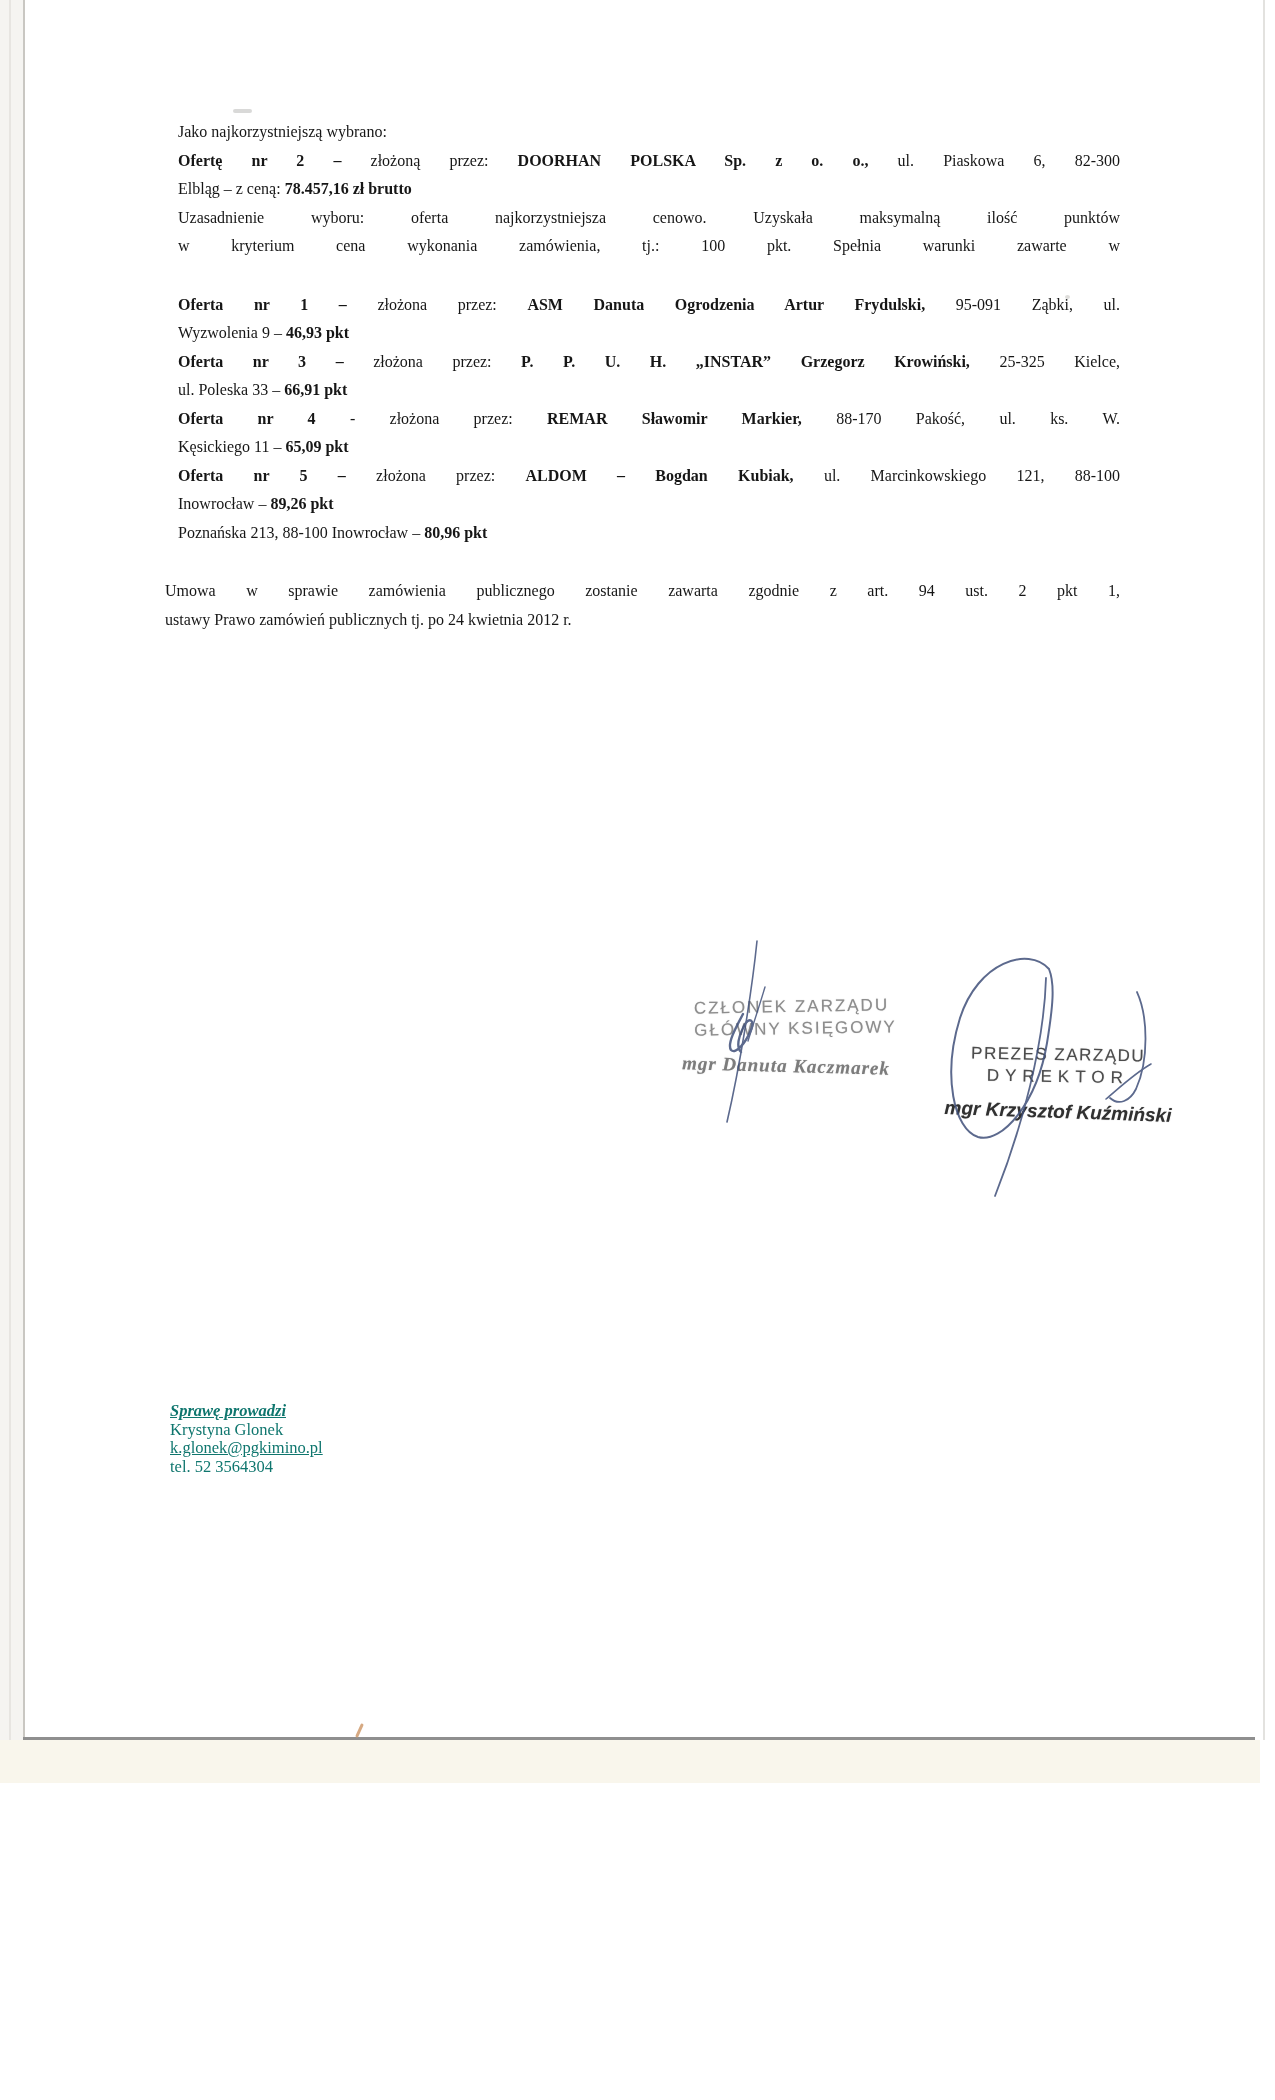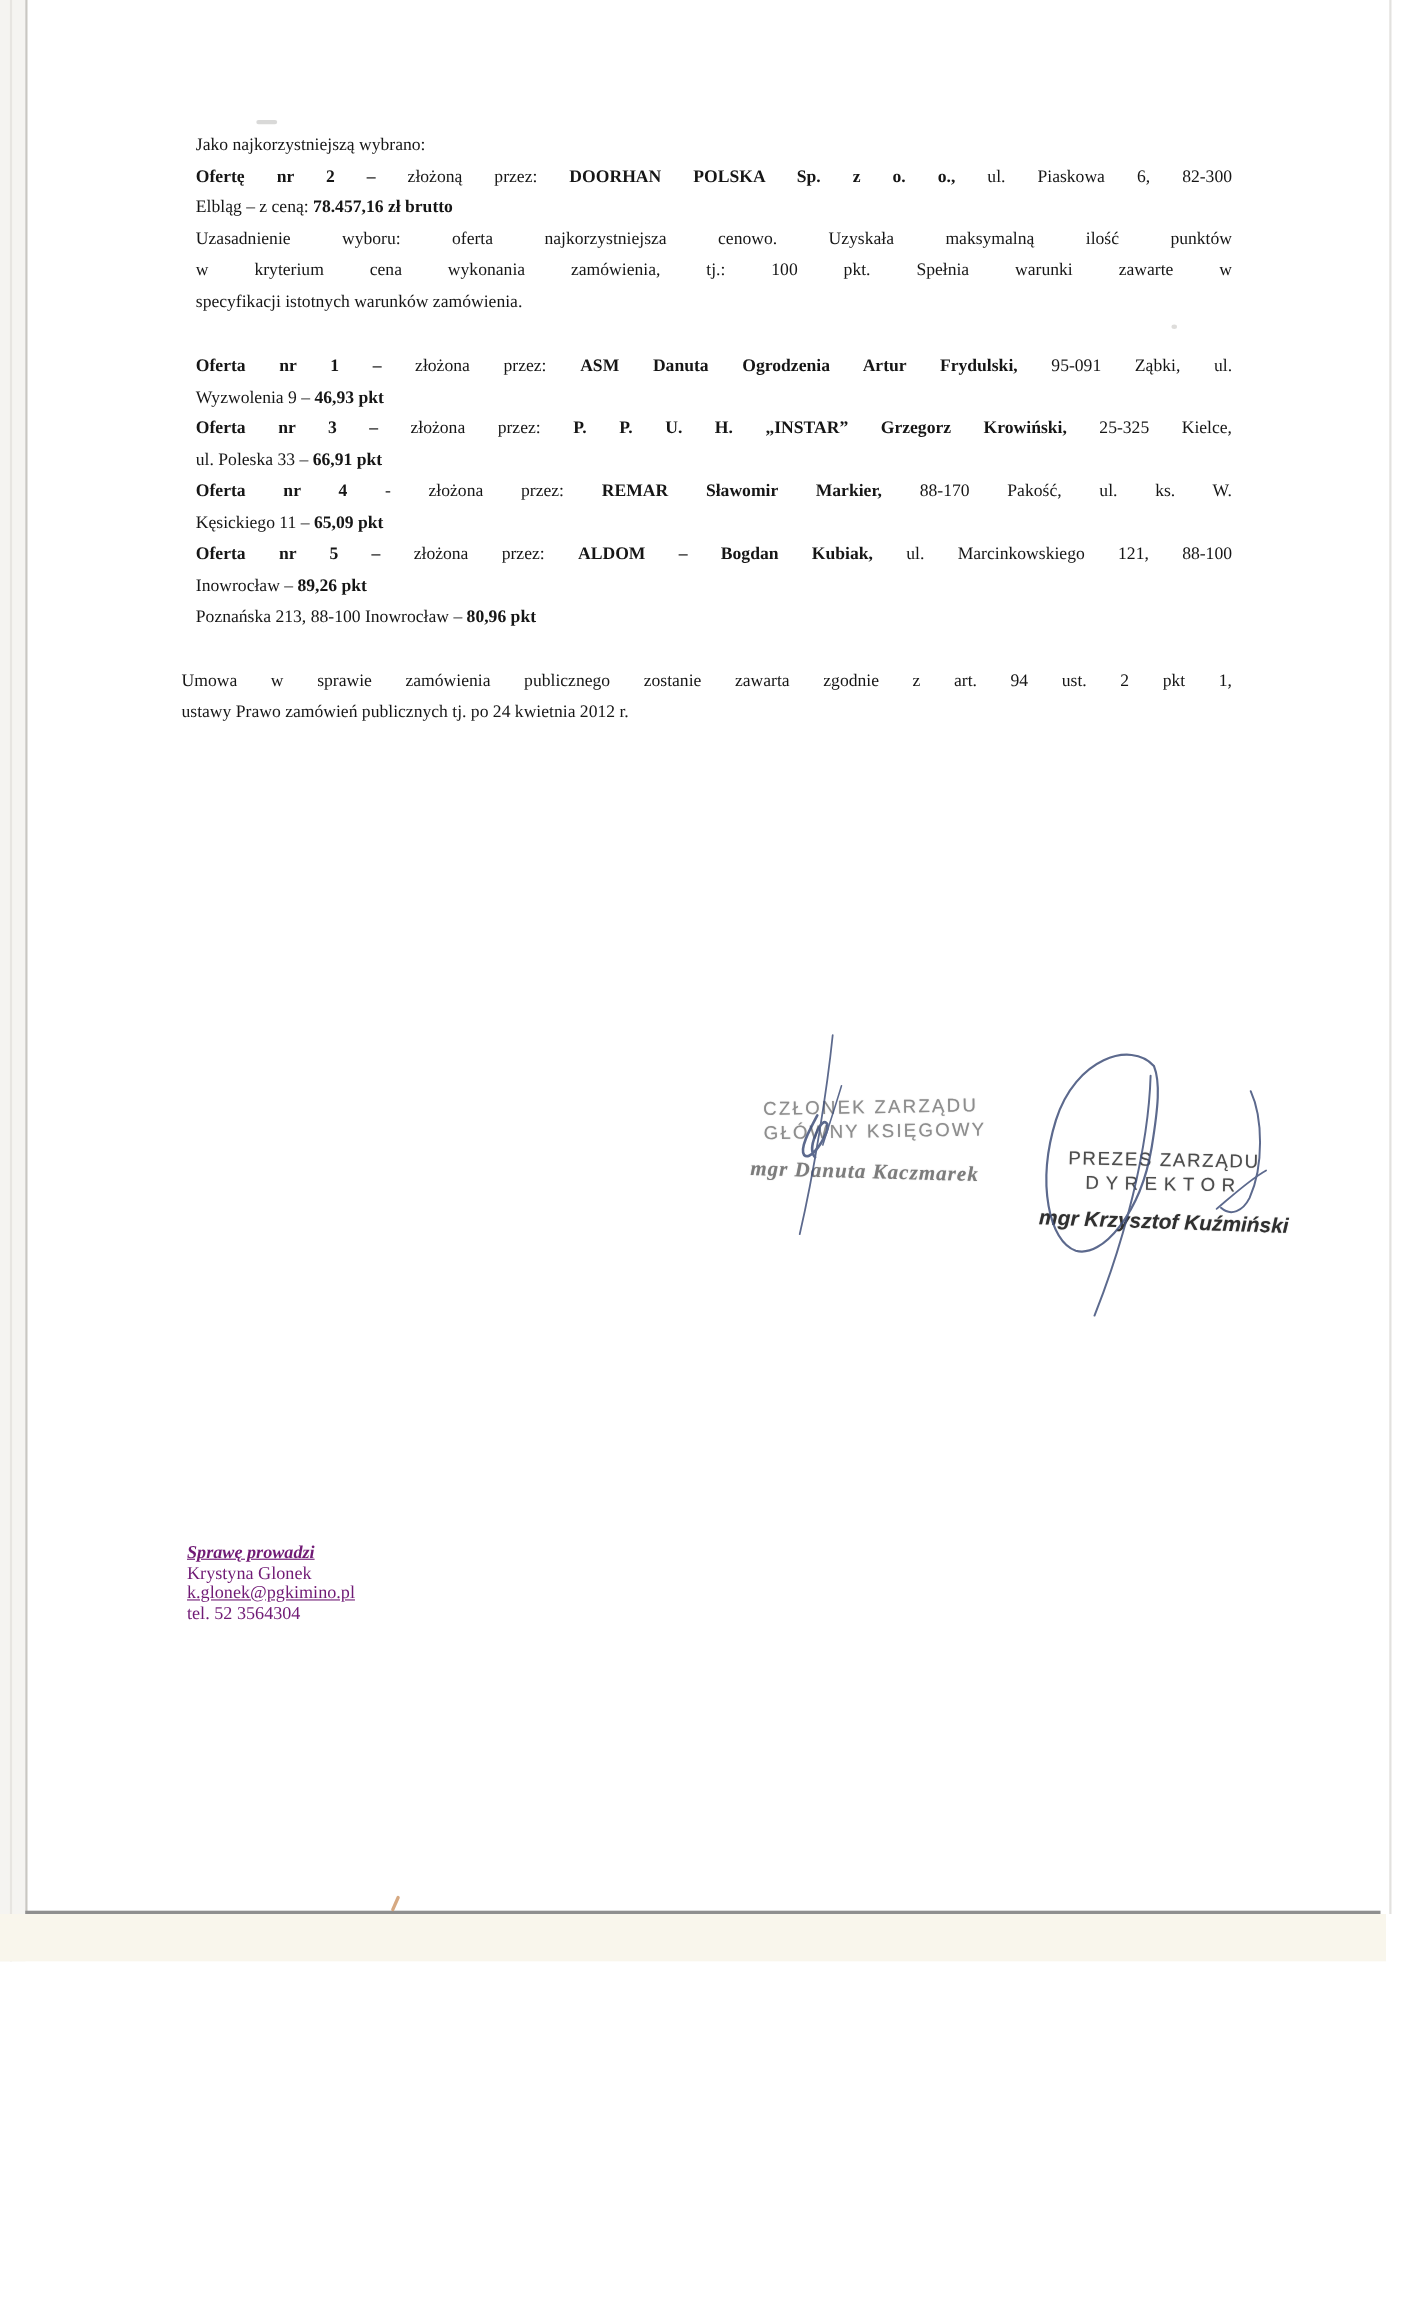--- a/index.html
+++ b/index.html
@@ -34,21 +34,21 @@
   .stamp-role-right{left:968px;top:1044px;width:180px;color:#4c4c4c;font-size:17px;letter-spacing:1.5px;transform:rotate(1deg);text-shadow:0 0 1px rgba(76,76,76,.45);}
   .stamp-role-right .l2{letter-spacing:6px;}
   .stamp-name{position:absolute;white-space:nowrap;text-align:center;}
   .stamp-name-left{left:676px;top:1055px;width:220px;font-family:"Liberation Serif",serif;font-style:italic;font-weight:600;font-size:19px;letter-spacing:1px;color:#7c7c7c;transform:rotate(1.5deg);text-shadow:0 0 1px rgba(124,124,124,.5);}
   .stamp-name-right{left:944px;top:1101px;width:228px;font-family:"Liberation Sans",sans-serif;font-style:italic;font-weight:600;font-size:19px;color:#303030;transform:rotate(2deg);text-shadow:0 0 1px rgba(48,48,48,.4);}
 
   
   .sig-layer{position:absolute;left:0;top:0;width:1275px;height:2100px;pointer-events:none;}
 
   
-  .footer{position:absolute;left:170px;top:1402px;font-size:16.5px;line-height:18.5px;color:#701a75;}
+  .footer{position:absolute;left:170px;top:1402px;font-size:16.5px;line-height:18.5px;color:#0f766e;}
   .footer .heading{font-weight:bold;font-style:italic;text-decoration:underline;}
   .footer .email{text-decoration:underline;}
 </style>
 </head>
 <body>
 
 <div class="canvas">
 
   <div class="scan-strip-left"></div>
   <div class="page-edge-left"></div>
@@ -61,21 +61,20 @@
 
   <div class="textcol">
     <p class="para">Jako najkorzystniejszą wybrano:</p>
     <div class="para">
         <div class="ln j"><b>Ofertę nr 2 – </b><span>złożoną przez: </span><b>DOORHAN POLSKA Sp. z o. o., </b><span>ul. Piaskowa 6, 82-300</span></div>
         <div class="ln"><span>Elbląg – z ceną: </span><b>78.457,16 zł brutto</b></div>
       </div>
     <div class="para">
         <div class="ln j">Uzasadnienie wyboru: oferta najkorzystniejsza cenowo. Uzyskała maksymalną ilość punktów</div>
         <div class="ln j">w kryterium cena wykonania zamówienia, tj.: 100 pkt. Spełnia warunki zawarte w</div>
-        <div class="ln">specyfikacji istotnych warunków zamówienia.</div>
       </div>
     <div class="offers">
       <div class="para">
           <div class="ln j"><b>Oferta nr 1 – </b><span>złożona przez: </span><b>ASM Danuta Ogrodzenia Artur Frydulski, </b><span>95-091 Ząbki, ul.</span></div>
           <div class="ln"><span>Wyzwolenia 9 – </span><b>46,93 pkt</b></div>
         </div>
       <div class="para">
           <div class="ln j"><b>Oferta nr 3 – </b><span>złożona przez: </span><b>P. P. U. H. „INSTAR” Grzegorz Krowiński, </b><span>25-325 Kielce,</span></div>
           <div class="ln"><span>ul. Poleska 33 – </span><b>66,91 pkt</b></div>
         </div>

